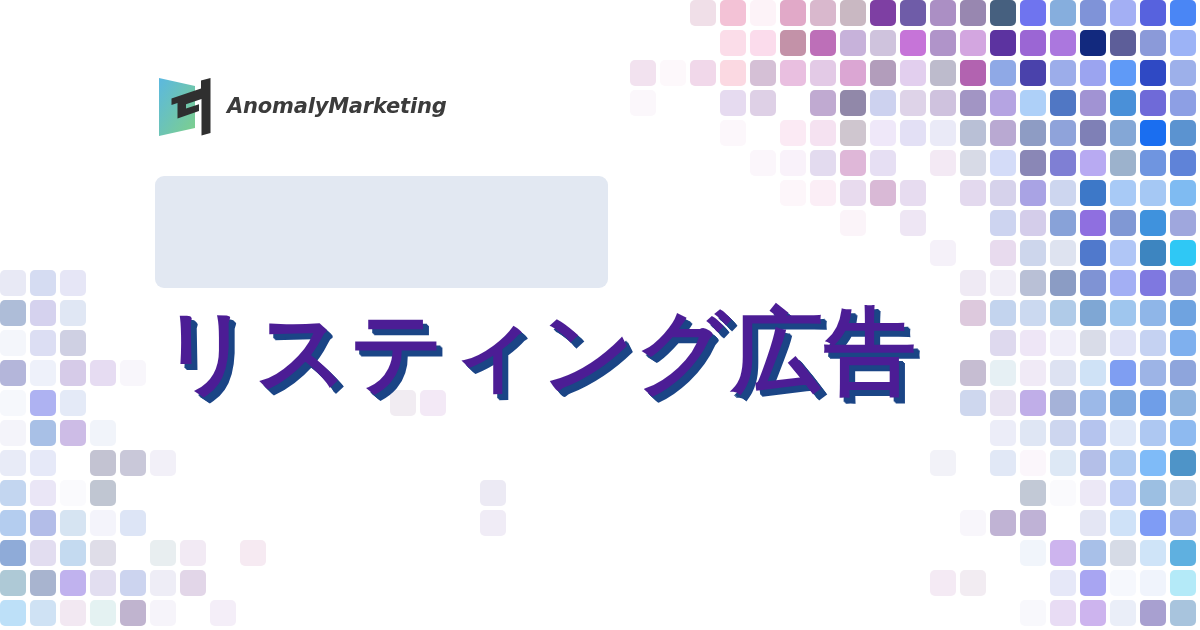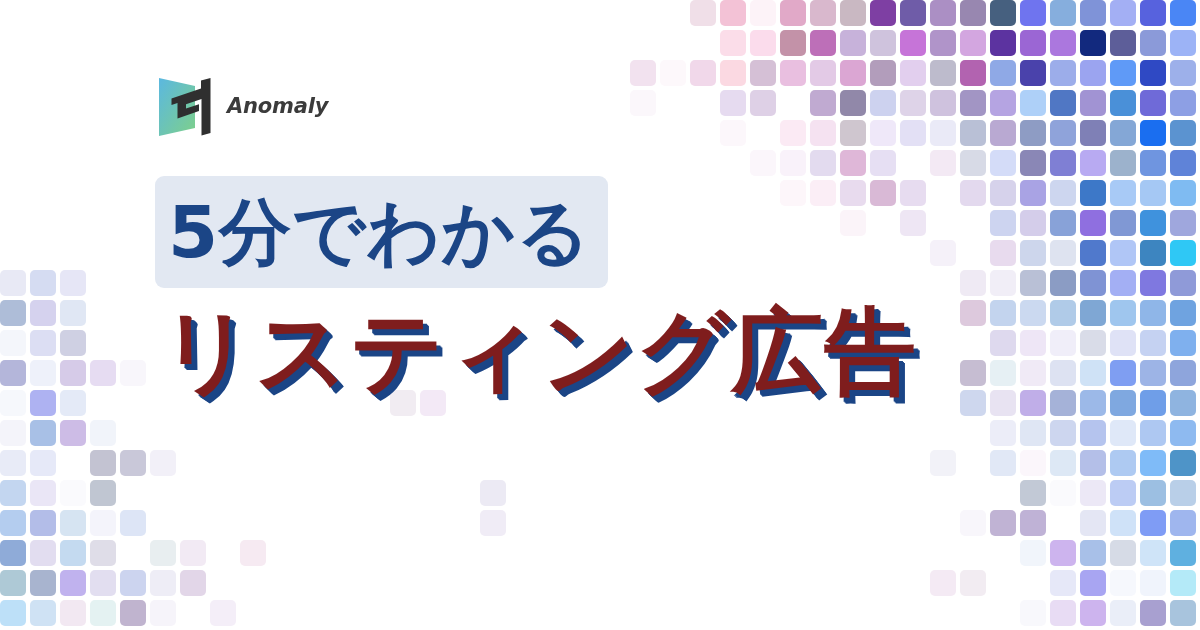--- a/index.html
+++ b/index.html
@@ -88,21 +88,21 @@
   
   .headline {
     position: absolute;
     left: 160px;
     top: 300px;
     z-index: 6;
     font-family: "DejaVu Sans", sans-serif;
     font-weight: 700;
     font-size: 92px;
     line-height: 1.12;
-    color: #7f1d1d;
+    color: #4c1d95;
     letter-spacing: 1px;
     white-space: nowrap;
     -webkit-text-stroke: 7px #ffffff;
     paint-order: stroke fill;
     text-shadow:
        4px  4px 0 #1b4586,
        5px  5px 0 #1b4586,
        6px  6px 0 #1b4586;
   }
   .headline-line { display: block; }
@@ -397,23 +397,23 @@
           <stop offset="100%" stop-color="#7ed08a"></stop>
         </linearGradient>
       </defs>
       <path d="M4 6 L40 14 L40 56 L4 64 Z" fill="url(#lg)"></path>
       <path d="M17 23 L46 13 L46 9 L55 7 L55 60 L46 62 L46 26 L31 31 L31 38 L46 33" fill="none" stroke="#2f2f2f" stroke-width="0"></path>
       <path d="M46 8.5 L55.5 6 L55.5 61 L46.5 63.5 L46.5 27 L31 32.2 L31 36.5 L44 32.2
                L44 39 L22.5 46.5 L22.5 31 L16.5 33 L16.5 26.5 L46 16.5 Z" fill="#2f2f2f"></path>
     </svg>
     <div class="logo-text">
       <span>Anomaly</span>
+      <span>Marketing</span>
     </div>
   </div>
 
   <div class="badge"></div>
-  <div class="badge-label">5分でわかる</div>
 
   <div class="headline">
     <span class="headline-line first">リスティング広告</span>
   </div>
 
 </div>
 
 </body></html>

